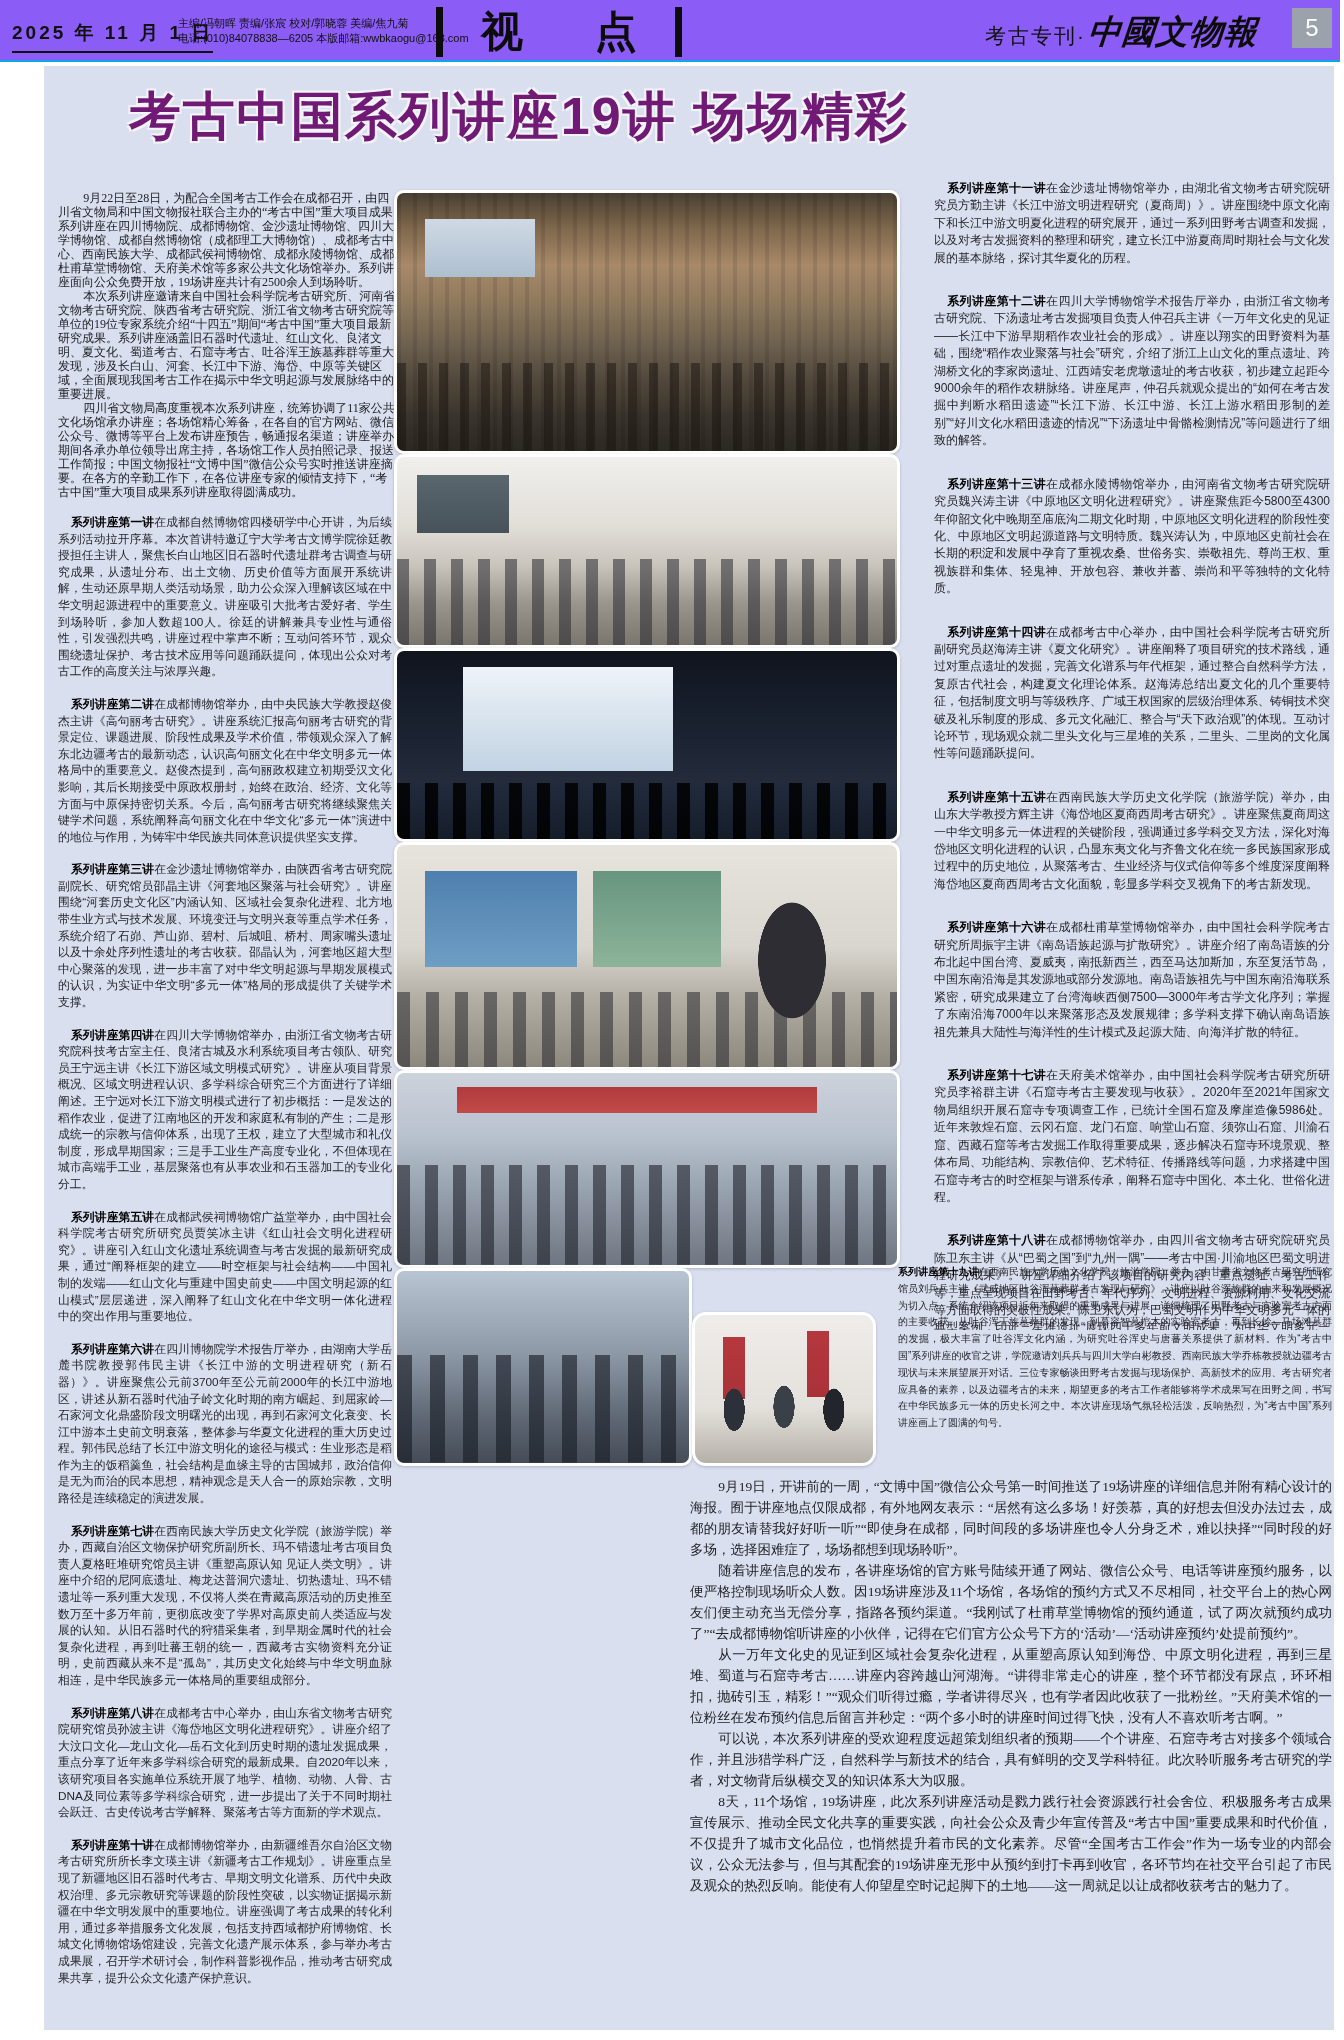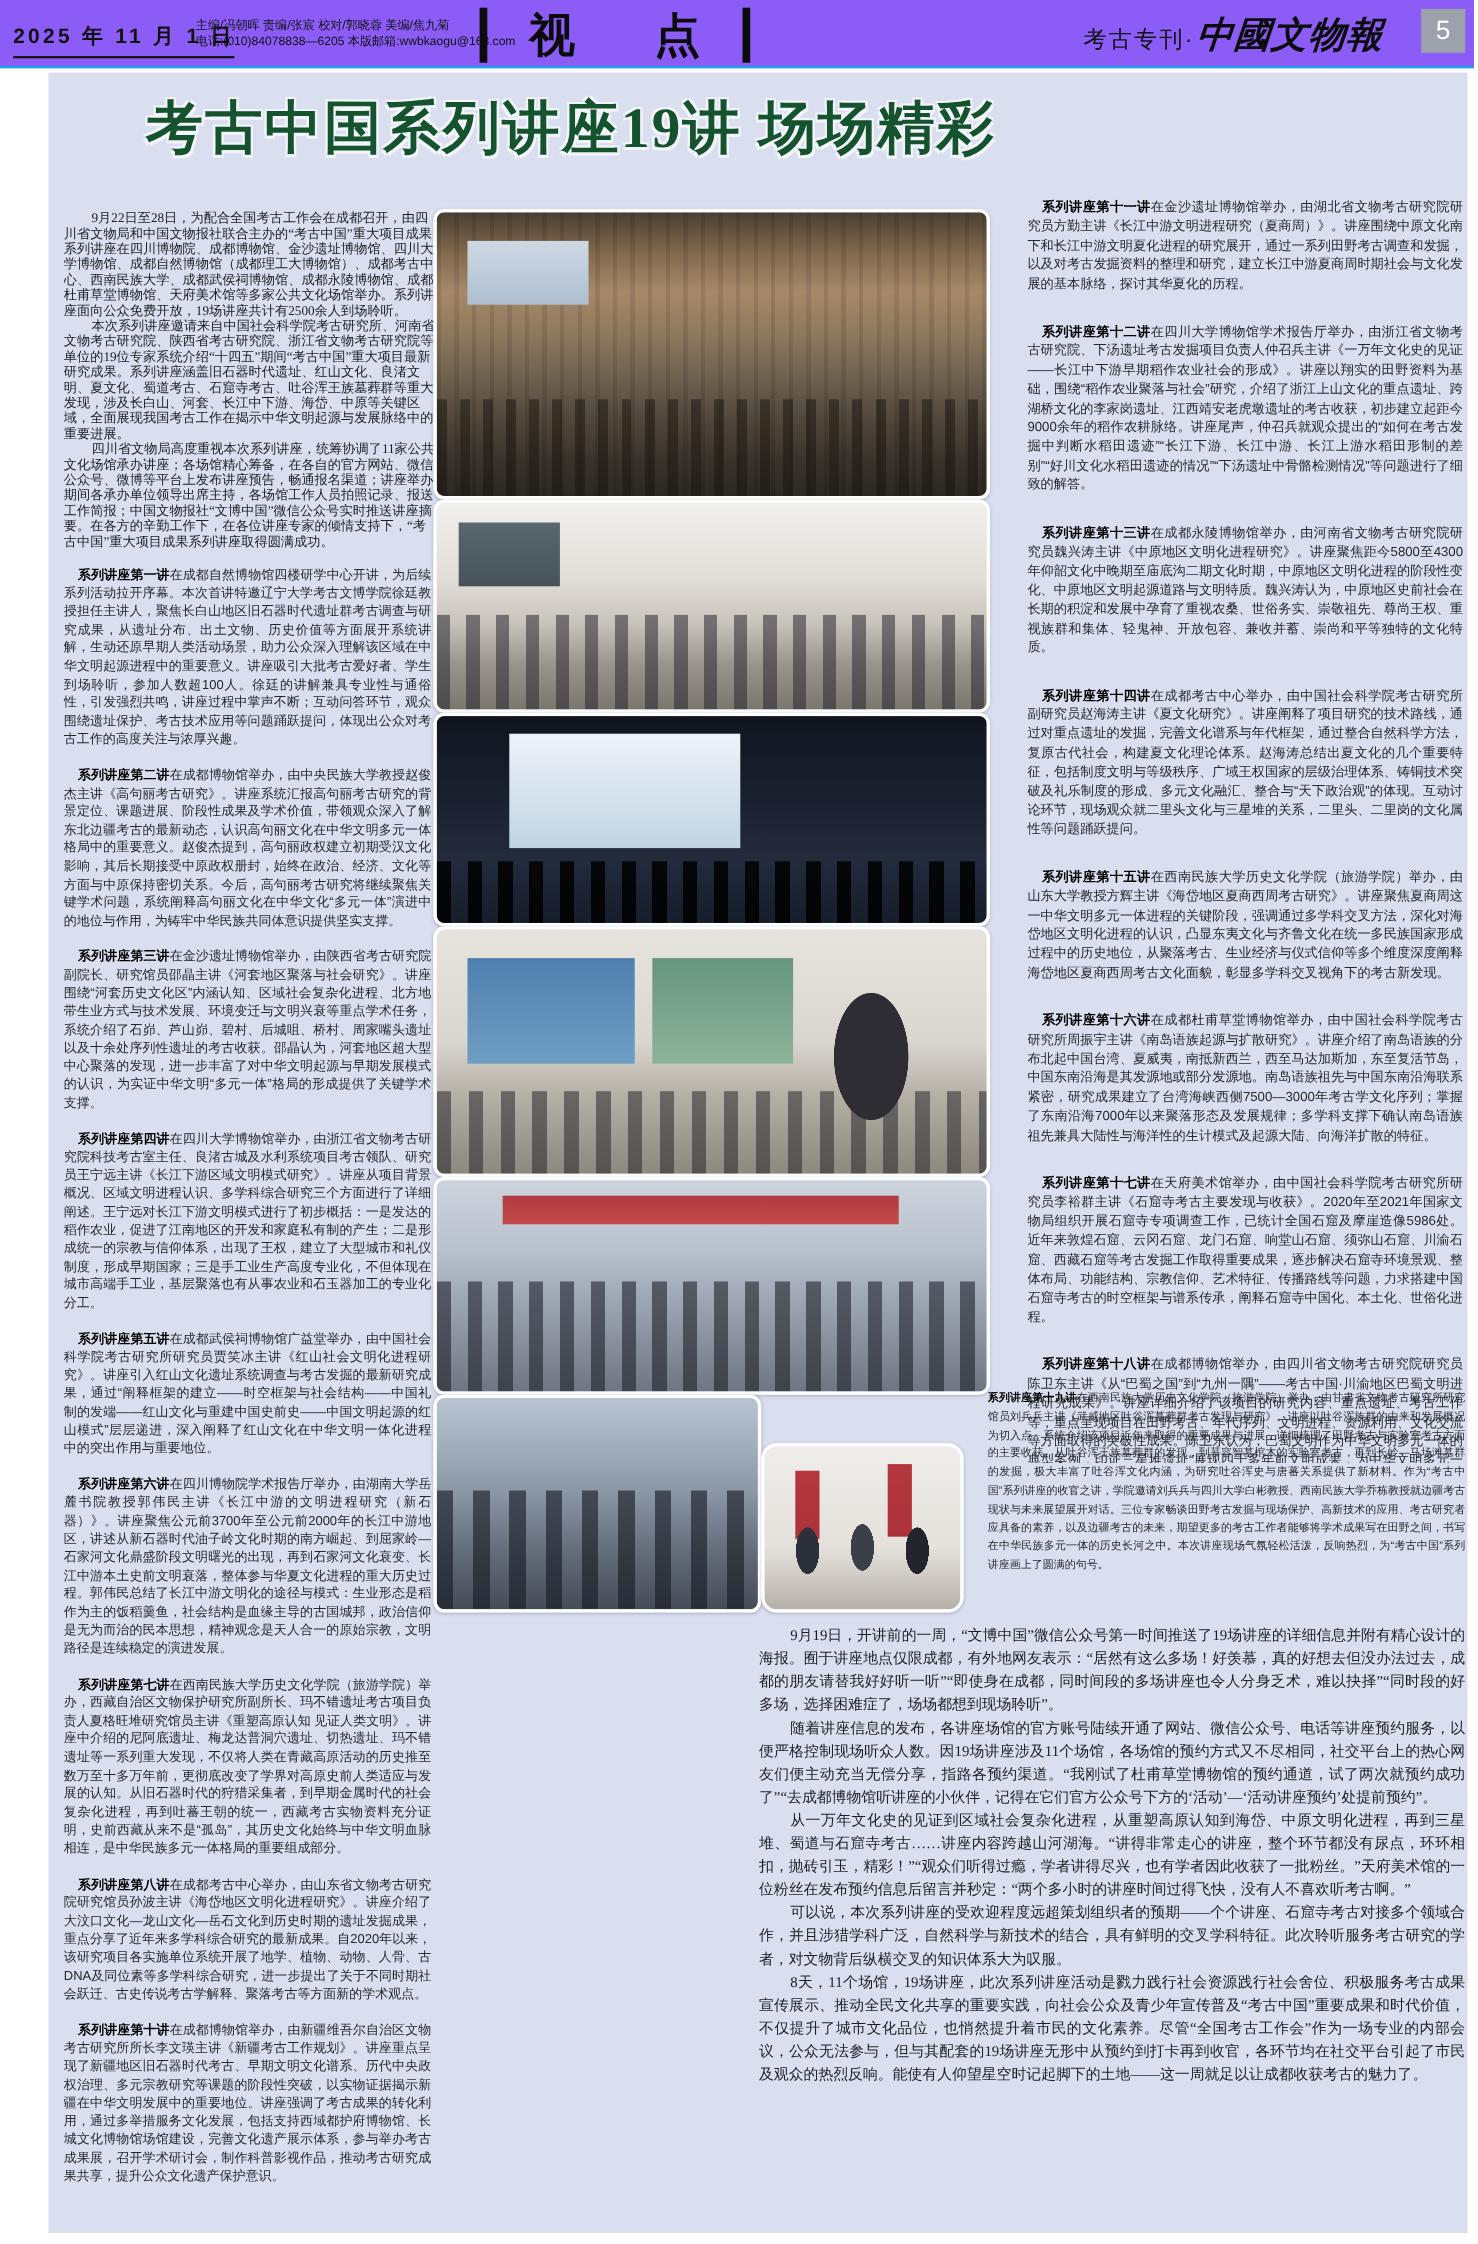--- a/index.html
+++ b/index.html
@@ -17,22 +17,22 @@
              letter-spacing:30px;margin:0 8px 0 38px;font-family:"Liberation Sans",sans-serif;}
   .edition{position:absolute;left:985px;top:22px;font-size:21px;color:#111;letter-spacing:2px;}
   .masthead{position:absolute;left:1088px;top:10px;font-size:33px;font-weight:bold;font-style:italic;
             font-family:"Liberation Serif","DejaVu Serif",serif;color:#0c0c0c;transform:skewX(-5deg);
             letter-spacing:1px;}
   .pagenum{position:absolute;left:1292px;top:8px;width:40px;height:40px;background:#9ba2ac;
            color:#fff;font-size:24px;text-align:center;line-height:40px;}
   
   .panel{position:absolute;left:44px;top:66px;width:1290px;height:1964px;background:#dadfef;}
   .headline{position:absolute;left:60px;top:16px;width:830px;text-align:center;
-            font-size:52px;font-weight:900;color:#14532d;letter-spacing:2px;white-space:nowrap;
-            text-shadow:2px 2px 0 #f2f4fa,-2px -2px 0 #f2f4fa,2px -2px 0 #f2f4fa,-2px 2px 0 #f2f4fa;font-family:Liberation Serif, serif;}
+            font-size:52px;font-weight:900;color:#701a75;letter-spacing:2px;white-space:nowrap;
+            text-shadow:2px 2px 0 #f2f4fa,-2px -2px 0 #f2f4fa,2px -2px 0 #f2f4fa,-2px 2px 0 #f2f4fa;}
   
   .kaiti{font-family:"Liberation Serif","DejaVu Serif",serif;}
   .intro{position:absolute;left:14px;top:125px;width:338px;height:324px;overflow:hidden;
          font-size:12px;line-height:14px;color:#1c1c22;}
   .intro p{margin:0;text-indent:2.1em;}
   .colL{position:absolute;left:14px;top:448px;width:334px;height:1505px;overflow:hidden;
         font-size:11.8px;line-height:16.6px;text-align:justify;}
   .colR{position:absolute;left:876px;top:114px;width:410px;height:1150px;overflow:hidden;
         font-size:12px;line-height:17.4px;text-align:justify;}
   .sec{margin:0 0 16px 0;text-indent:1.1em;}

